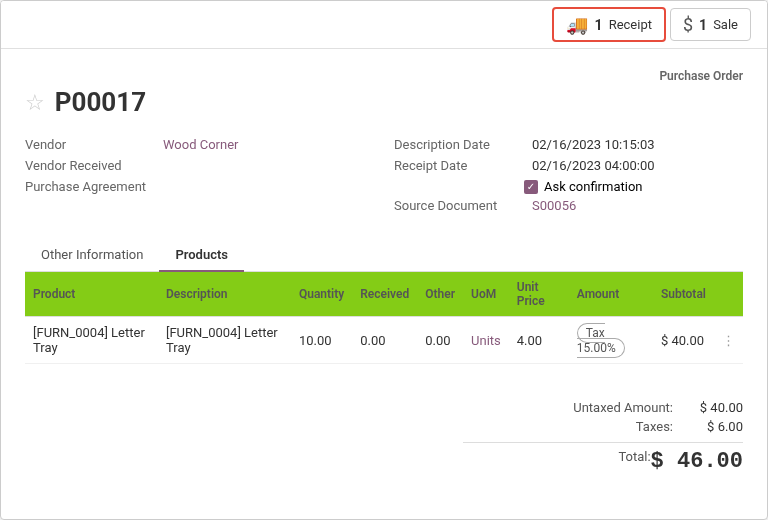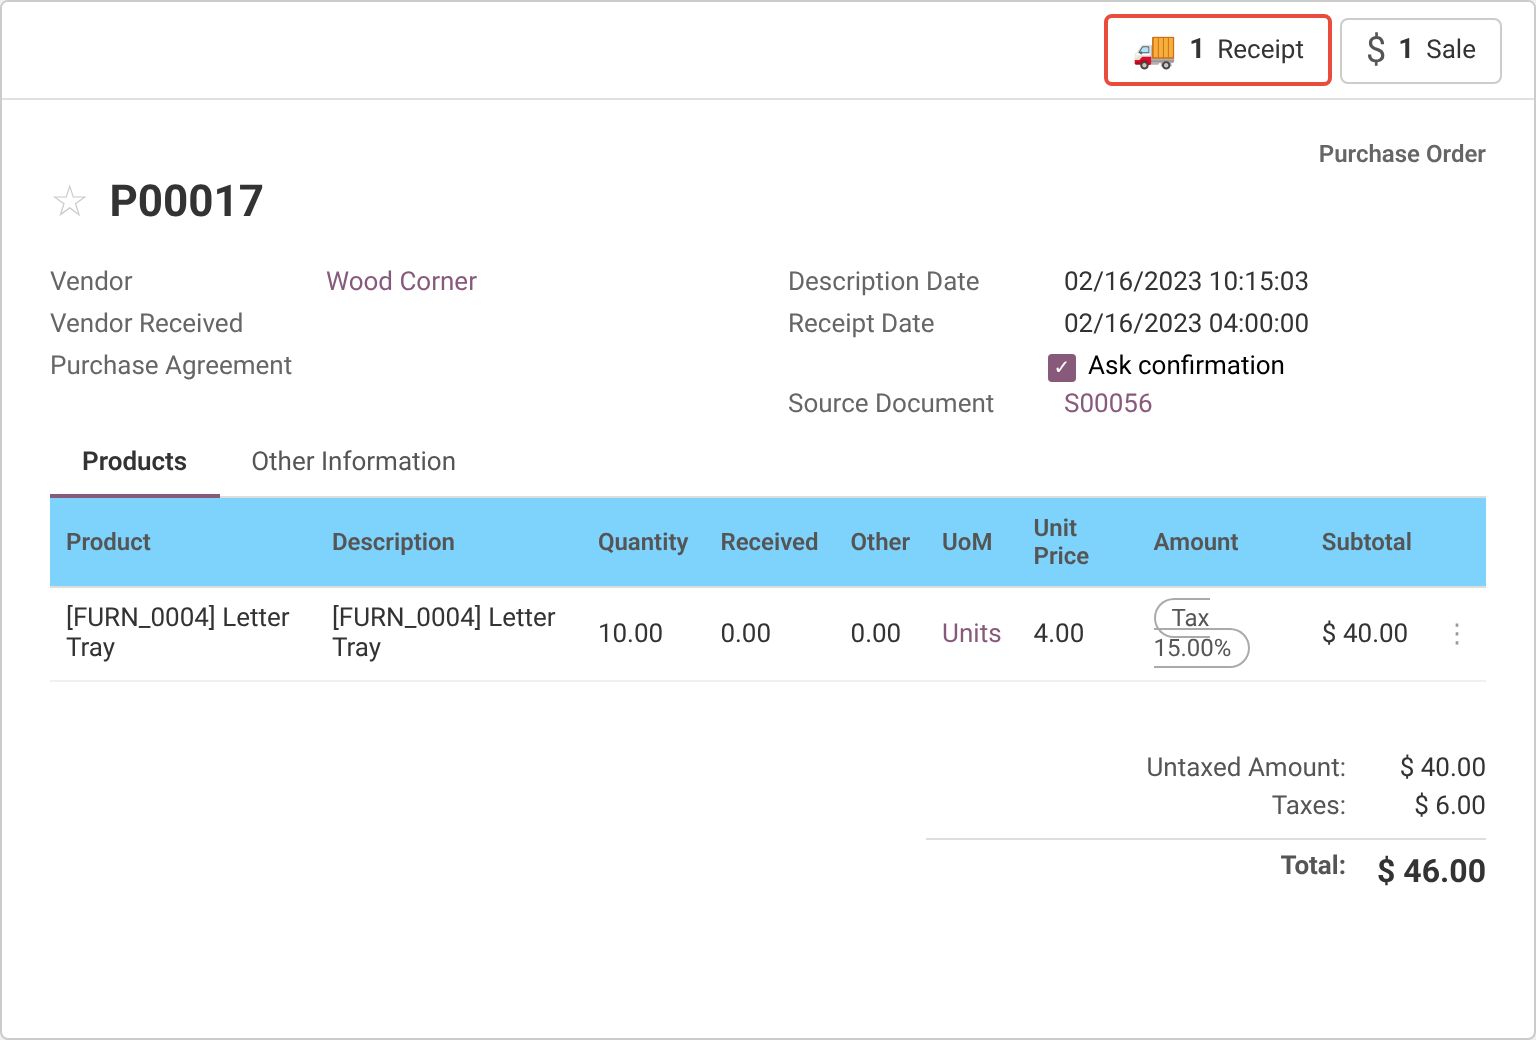--- a/index.html
+++ b/index.html
@@ -67,28 +67,29 @@
       align-items: center;
       gap: 10px;
       margin-bottom: 20px;
     }
     .star-icon {
       font-size: 22px;
       color: #ccc;
       cursor: pointer;
     }
     .po-title {
-      font-size: 22px;
+      font-size: 26px;
       font-weight: 700;
       color: #333;
     }
     .fields-grid {
       display: grid;
       grid-template-columns: 1fr 1fr;
       gap: 0 20px;
+      margin-bottom: 20px;
     }
     .field-row {
       display: flex;
       align-items: flex-start;
       margin-bottom: 6px;
       gap: 8px;
     }
     .field-label {
       color: #666;
       font-size: 13px;
@@ -164,21 +165,21 @@
     }
     thead tr {
       border-bottom: 1px solid #ddd;
     }
     th {
       text-align: left;
       padding: 8px 8px;
       color: #555;
       font-weight: 600;
       font-size: 12px;
-      background: #7dd3fc;
+      background: #84cc16;
     }
     td {
       padding: 8px 8px;
       color: #333;
       border-bottom: 1px solid #f0f0f0;
       vertical-align: middle;
     }
     .tax-badge {
       border: 1px solid #aaa;
       border-radius: 12px;
@@ -208,25 +209,26 @@
       color: #333;
       text-align: right;
       min-width: 70px;
     }
     .total-row.grand-total {
       border-top: 1px solid #ddd;
       padding-top: 6px;
       margin-top: 4px;
     }
     .total-row.grand-total .total-label {
+      font-weight: 400;
+    }
+    .total-row.grand-total .total-value {
+      font-size: 22px;
       font-weight: 700;
-    }
-    .total-row.grand-total .total-value {
-      font-size: 16px;
-      font-weight: 700;
+      font-family: Liberation Mono, monospace;
     }
     .more-icon {
       color: #999;
       cursor: pointer;
     }
   </style>
 </head>
 <body>
 
 <div class="window">
@@ -284,22 +286,22 @@
           <span>Ask confirmation</span>
         </div>
         <div class="field-row" style="margin-top:4px;">
           <span class="field-label">Source Document</span>
           <a class="field-value link">S00056</a>
         </div>
       </div>
     </div>
 
     <div class="tabs">
+      <div class="tab">Other Information</div>
       <div class="tab active">Products</div>
-      <div class="tab">Other Information</div>
     </div>
 
     <div class="table-container">
       <table>
         <thead>
           <tr>
             <th>Product</th>
             <th>Description</th>
             <th>Quantity</th>
             <th>Received</th>

